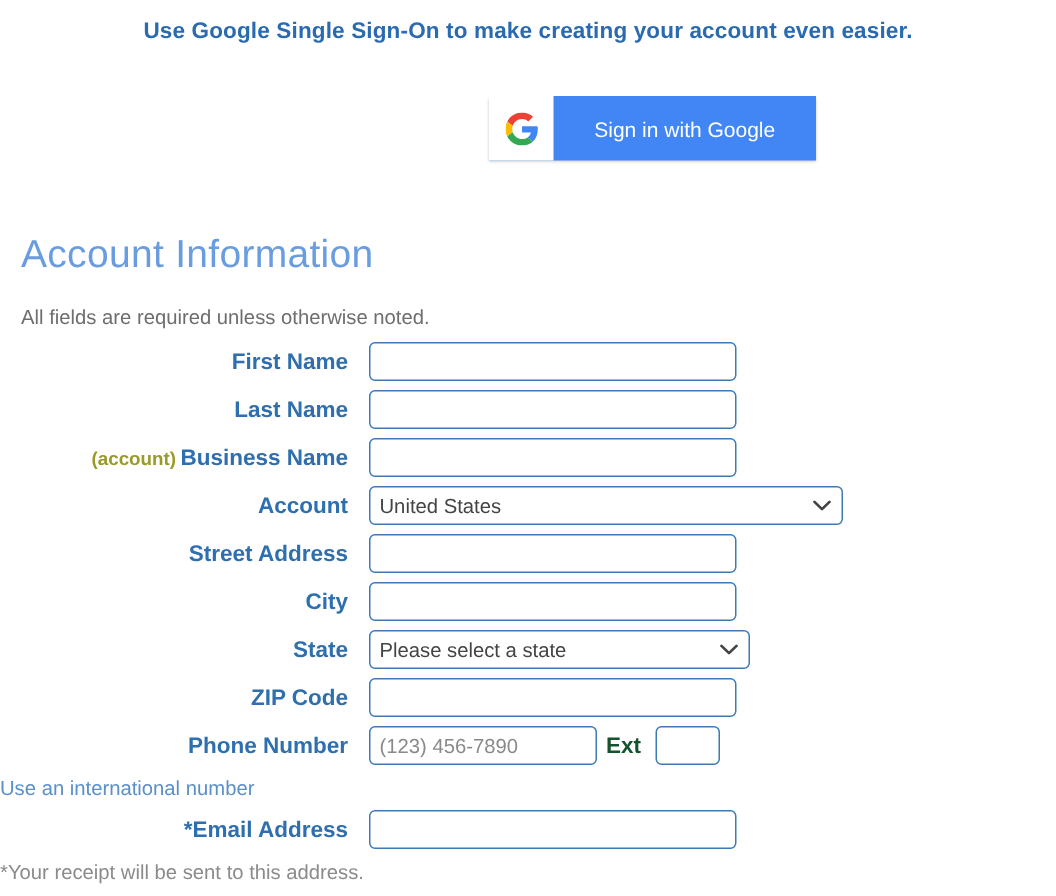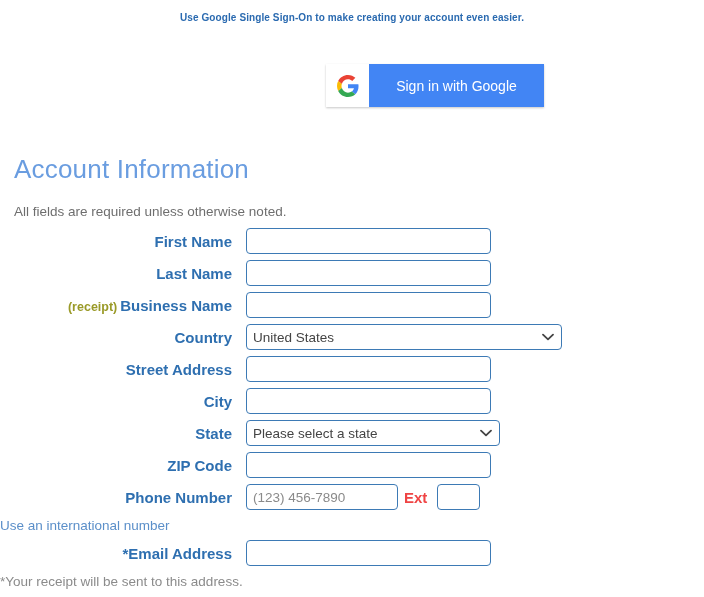--- a/index.html
+++ b/index.html
@@ -11,21 +11,21 @@
     overflow: hidden;
   }
 
   .page { position: relative; width: 704px; height: 597px; }
 
   
   .sso-headline {
     position: absolute;
     top: 12px; left: 0; width: 704px;
     text-align: center;
-    font-size: 10px;
+    font-size: 15px;
     font-weight: bold;
     color: #2a6ab0;
     letter-spacing: 0.1px;
   }
 
   .google-btn {
     position: absolute;
     top: 64px; left: 326px;
     width: 218px; height: 43px;
     display: flex;
@@ -136,21 +136,21 @@
     line-height: 0;
   }
   .w-country { width: 316px; }  
   .w-state   { width: 254px; }  
 
   .ext-label {
     position: absolute;
     left: 404px; top: 0;
     height: 31px; line-height: 31px;
     font-size: 15px; font-weight: bold;
-    color: #ef4444;
+    color: #14532d;
   }
   .ext-field { position: absolute; left: 437px; top: 2px; }
 
   .helper {
     position: relative;
     height: 24px;
     line-height: 24px;
     font-size: 13.5px;
     color: #7d7d7d;
   }
@@ -195,29 +195,29 @@
 
     <div class="row">
       <div class="label">Last Name</div>
       <div class="field">
         <input class="txt w-text" type="text" placeholder="" style="">
       </div>
     </div>
 
     <div class="row">
       <div class="label">
-        <span class="optional">(receipt)</span><span>Business Name</span>
-      </div>
-      <div class="field">
-        <input class="txt w-text" type="text" placeholder="" style="">
-      </div>
-    </div>
-
-    <div class="row">
-      <div class="label">Country</div>
+        <span class="optional">(account)</span><span>Business Name</span>
+      </div>
+      <div class="field">
+        <input class="txt w-text" type="text" placeholder="" style="">
+      </div>
+    </div>
+
+    <div class="row">
+      <div class="label">Account</div>
       <div class="field">
         <span class="sel-wrap">
           <select class="sel w-country">
             <option>United States</option>
           </select>
           <span class="chev">
             <svg width="12" height="8" viewBox="0 0 12 8">
                 <path d="M1 1.6 L6 6.4 L11 1.6" stroke="#444" stroke-width="1.8" fill="none" stroke-linecap="round" stroke-linejoin="round"></path>
               </svg>
           </span>

